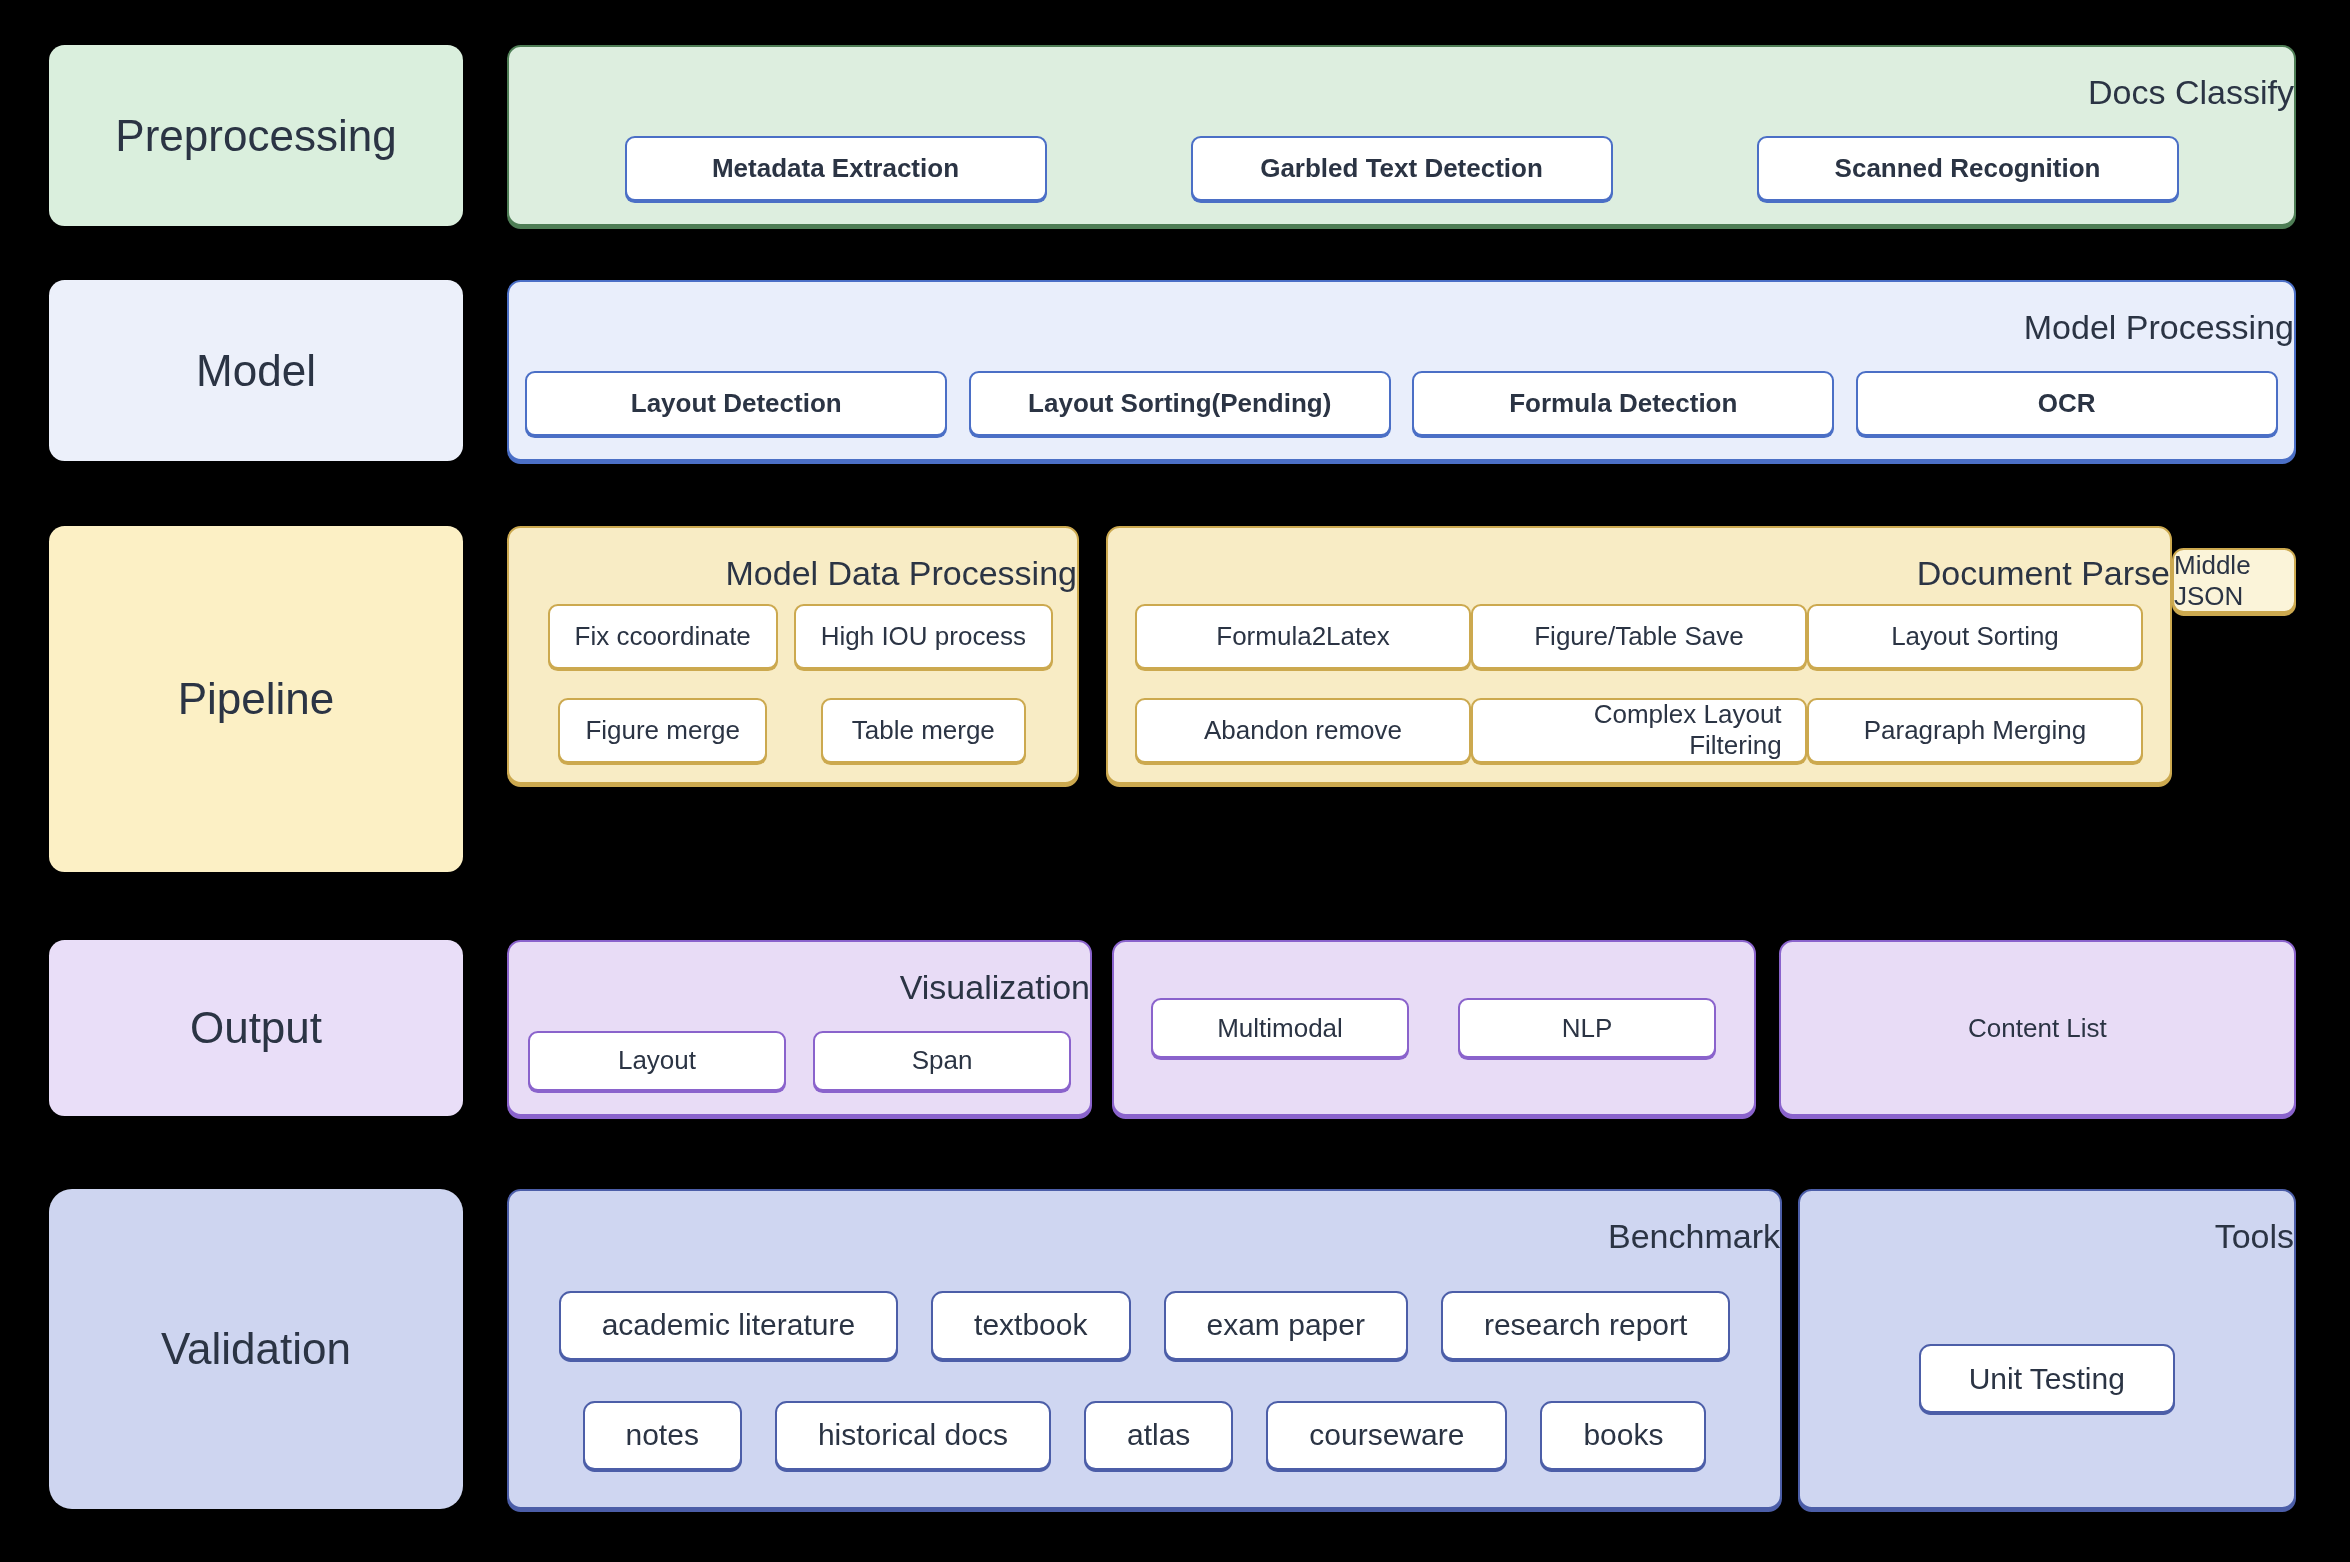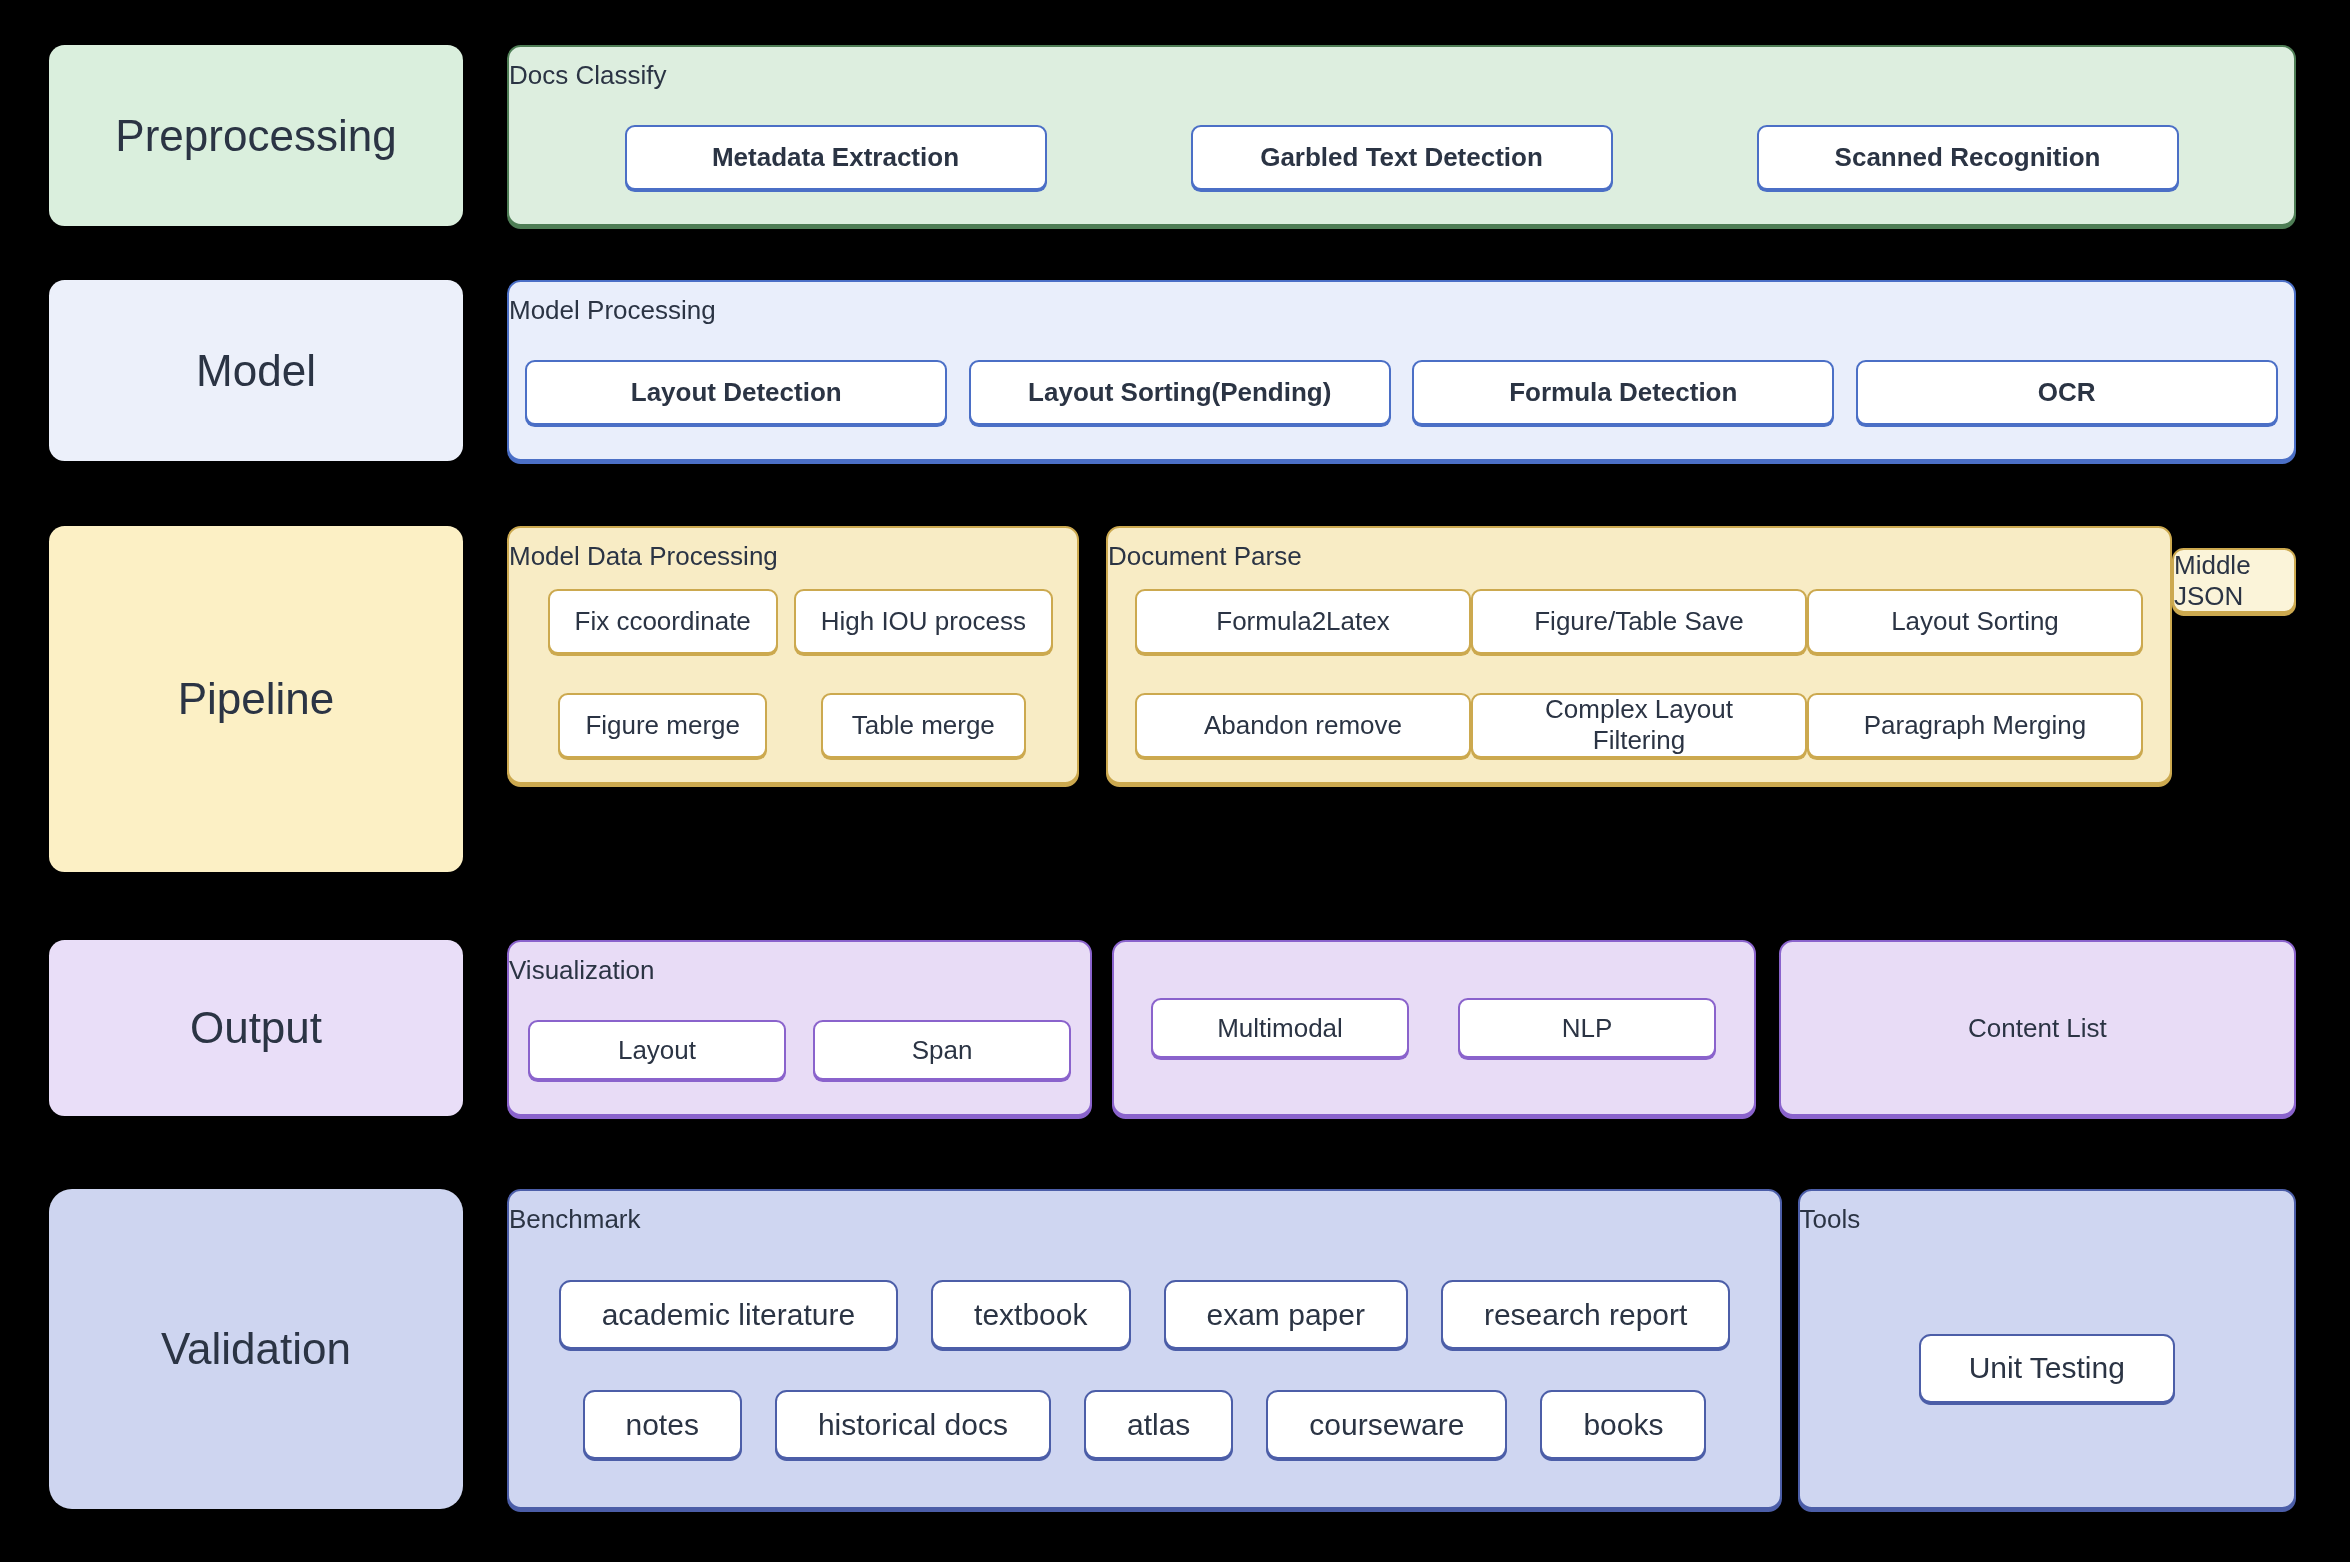--- a/index.html
+++ b/index.html
@@ -40,34 +40,34 @@
     box-sizing: border-box;
     border: 2.9px solid; border-radius: 13.7px;
     display: flex; flex-direction: column;
   }
   .t-green  { background: var(--green-fill);      border-color: var(--green-border);  box-shadow: 0 2.9px 0 var(--green-border); }
   .t-blue   { background: var(--blue-fill);       border-color: var(--blue-border);   box-shadow: 0 2.9px 0 var(--blue-border); }
   .t-gold   { background: var(--yellow-fill);     border-color: var(--gold-border);   box-shadow: 0 2.9px 0 var(--gold-border); }
   .t-purple { background: var(--purple-fill);     border-color: var(--purple-border); box-shadow: 0 2.9px 0 var(--purple-border); }
   .t-navy   { background: var(--periwinkle-fill); border-color: var(--navy-border);   box-shadow: 0 2.9px 0 var(--navy-border); }
 
-  .c-title { font-size: 26px; text-align: left; padding-top: 13px; }
+  .c-title { font-size: 34px; text-align: right; padding-top: 26px; }
   .c-body  { flex: 1; display: flex; align-items: center; justify-content: center; min-height: 0; }
   .c-center { flex: 1; display: flex; align-items: center; justify-content: center; font-size: 26px; }
 
   .node {
     box-sizing: border-box;
     background: #fff;
     border: 2.9px solid; border-radius: 9.8px;
     display: flex; align-items: center; justify-content: center;
     font-size: 26px; height: 65px;
     text-align: center;
   }
   .n-blue   { border-color: var(--blue-border);   box-shadow: 0 2px 0 var(--blue-border); font-weight: bold; }
-  .n-gold   { border-color: var(--gold-border);   box-shadow: 0 2px 0 var(--gold-border); }
+  .n-gold   { border-color: var(--gold-border);   box-shadow: 0 2px 0 var(--gold-border); text-align: right; }
   .n-purple { border-color: var(--purple-border); box-shadow: 0 2px 0 var(--purple-border); }
   .n-navy   { border-color: var(--navy-border);   box-shadow: 0 2px 0 var(--navy-border); border-radius: 11.7px; }
 
   
   .body-docs  { gap: 144px; }
   .body-model { gap: 21.5px; }
   .w433 { width: 422px; }
 
   
   .pipeline-col { flex: 1; display: flex; flex-direction: row; }

